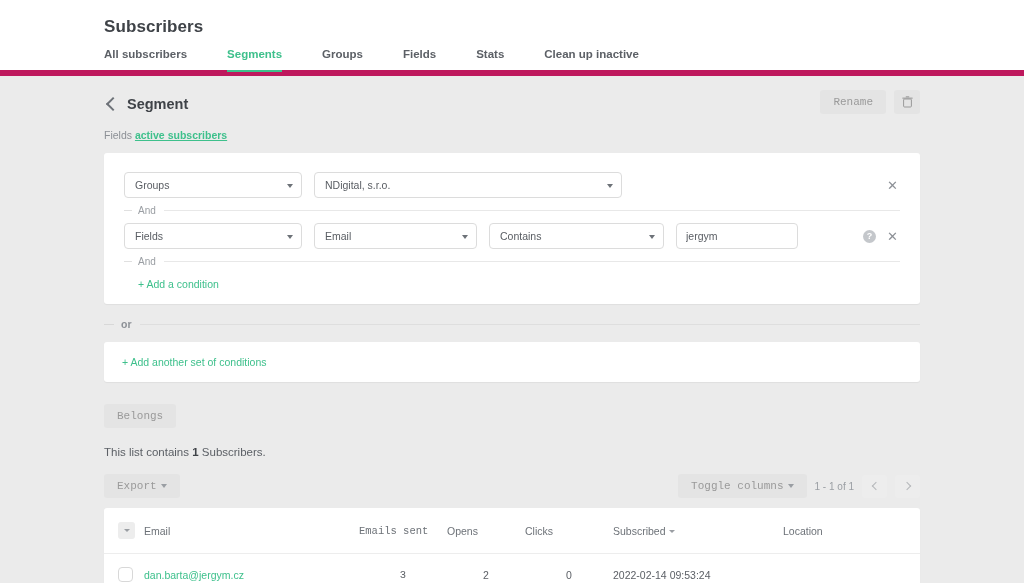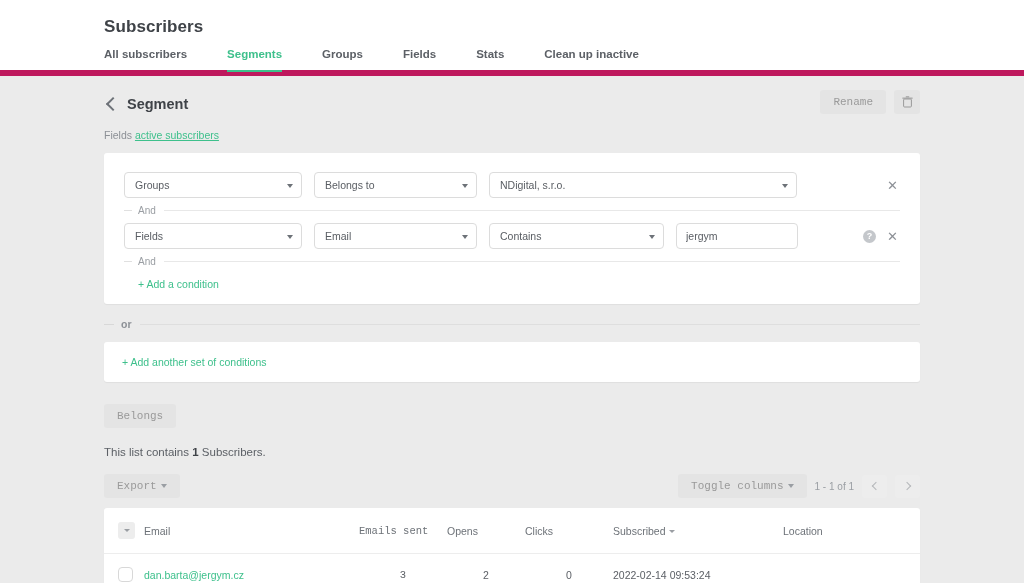--- a/index.html
+++ b/index.html
@@ -83,21 +83,21 @@
     width: 26px; height: 24px;
     cursor: pointer;
     display: flex; align-items: center; justify-content: center;
   }
 
   .showing {
     font-size: 10.5px; color: #8c9096;
     margin-top: 17px;
   }
   .showing a {
-    color: #3ec08c; font-weight: normal;
+    color: #3ec08c; font-weight: bold;
     text-decoration: underline; cursor: pointer;
   }
 
   
   .cond-card {
     background: #fff;
     border-radius: 3px;
     margin-top: 12px;
     padding: 14px 20px 10px 20px;
     box-shadow: 0 1px 1px rgba(0,0,0,.05);
@@ -306,21 +306,20 @@
 
   <div class="showing">
     <span>Fields</span>
     <a>active subscribers</a>
   </div>
 
   <div class="cond-card">
 
     <div class="cond-row">
       <div class="sel sel-groups">Groups</div>
-      <div class="sel sel-op">Belongs to</div>
       <div class="sel sel-value">NDigital, s.r.o.</div>
       <div class="row-tools">
         <div class="x-btn">✕</div>
       </div>
     </div>
 
     <div class="and-div">
       <span class="dash"></span>
       <span>And</span>
       <span class="line"></span>

